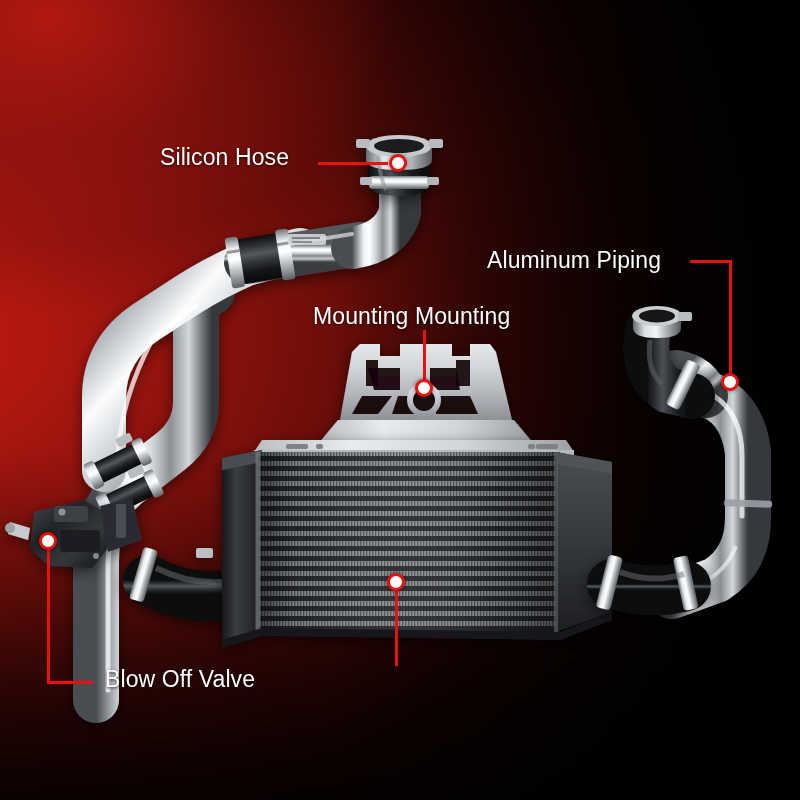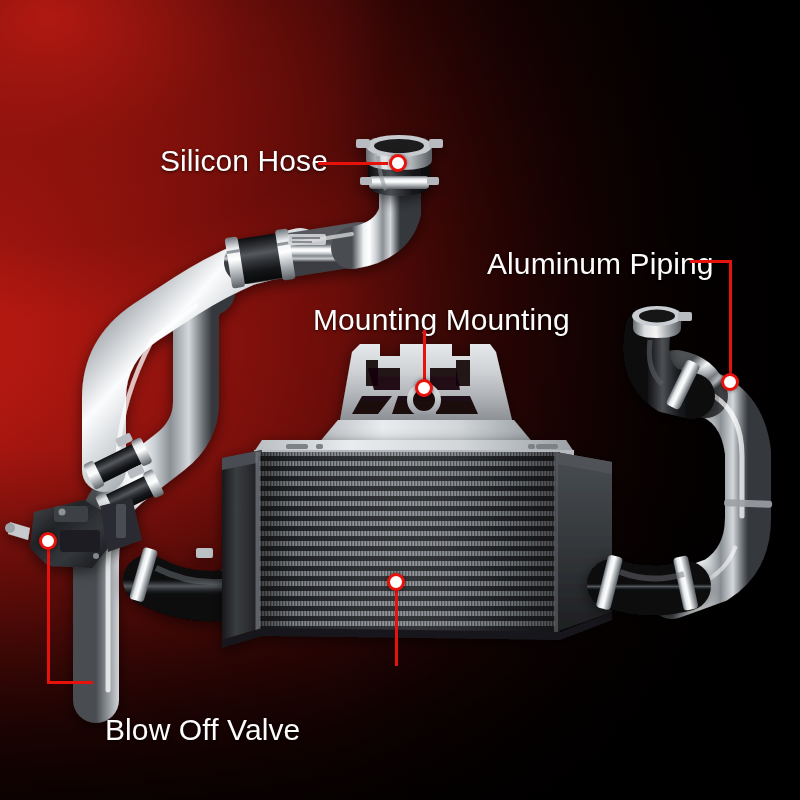--- a/index.html
+++ b/index.html
@@ -44,21 +44,21 @@
   }
 
   
   .art{position:absolute;inset:0;}
   .art svg{position:absolute;left:0;top:0;}
 
   
   .callout-label{
     position:absolute;
     color:#fdfdfd;
-    font-size:30px;
+    font-size:23px;
     font-weight:400;
     letter-spacing:.1px;
     white-space:nowrap;
     line-height:1;
     text-shadow:0 1px 3px rgba(0,0,0,.75);
   }
   .lead{position:absolute;background:#e8120c;}
   .lead.h{height:3px;}
   .lead.v{width:3px;}
   .dot{
@@ -416,21 +416,21 @@
 
   <div class="callout-label" style="left:487px;top:249px;">Aluminum Piping</div>
   <div class="lead h" style="left:690px;top:260px;width:42px;"></div>
   <div class="lead v" style="left:729px;top:260px;height:116px;"></div>
   <div class="dot" style="left:721px;top:373px;width:18px;height:18px;"></div>
 
   <div class="callout-label" style="left:313px;top:305px;">Mounting Mounting</div>
   <div class="lead v" style="left:423px;top:330px;height:52px;"></div>
   <div class="dot" style="left:415px;top:379px;width:18px;height:18px;"></div>
 
-  <div class="callout-label" style="left:105px;top:668px;margin-top:47px;">Blow Off Valve</div>
+  <div class="callout-label" style="left:105px;top:668px;">Blow Off Valve</div>
   <div class="lead v" style="left:47px;top:549px;height:134px;"></div>
   <div class="lead h" style="left:47px;top:681px;width:46px;"></div>
   <div class="dot" style="left:39px;top:532px;width:18px;height:18px;"></div>
 
   <div class="lead v" style="left:395px;top:590px;height:76px;"></div>
   <div class="dot" style="left:387px;top:573px;width:18px;height:18px;"></div>
 
 </div>
 
 </body></html>

